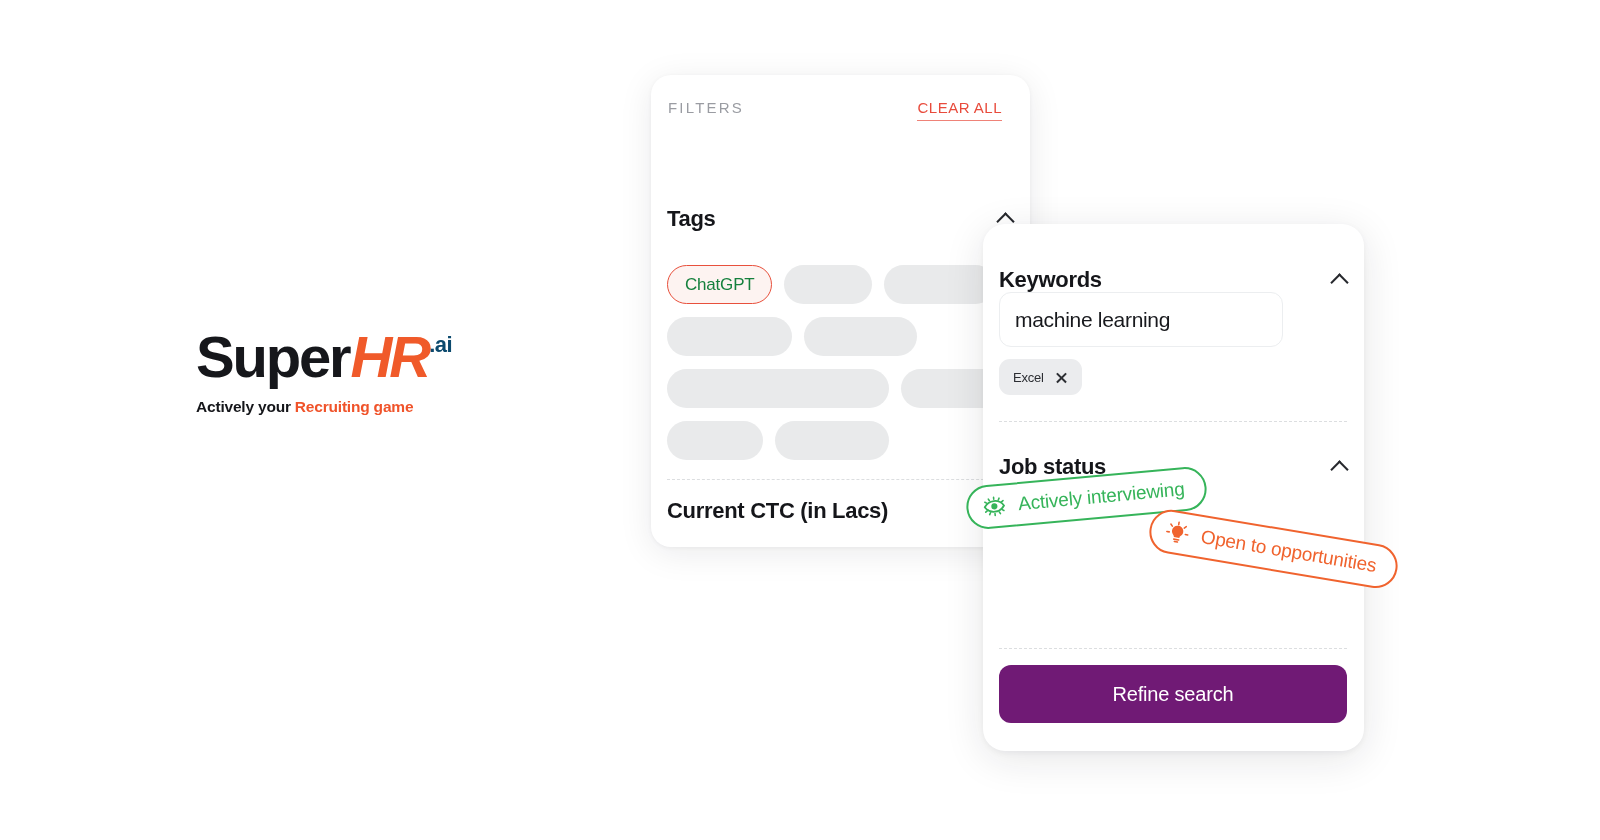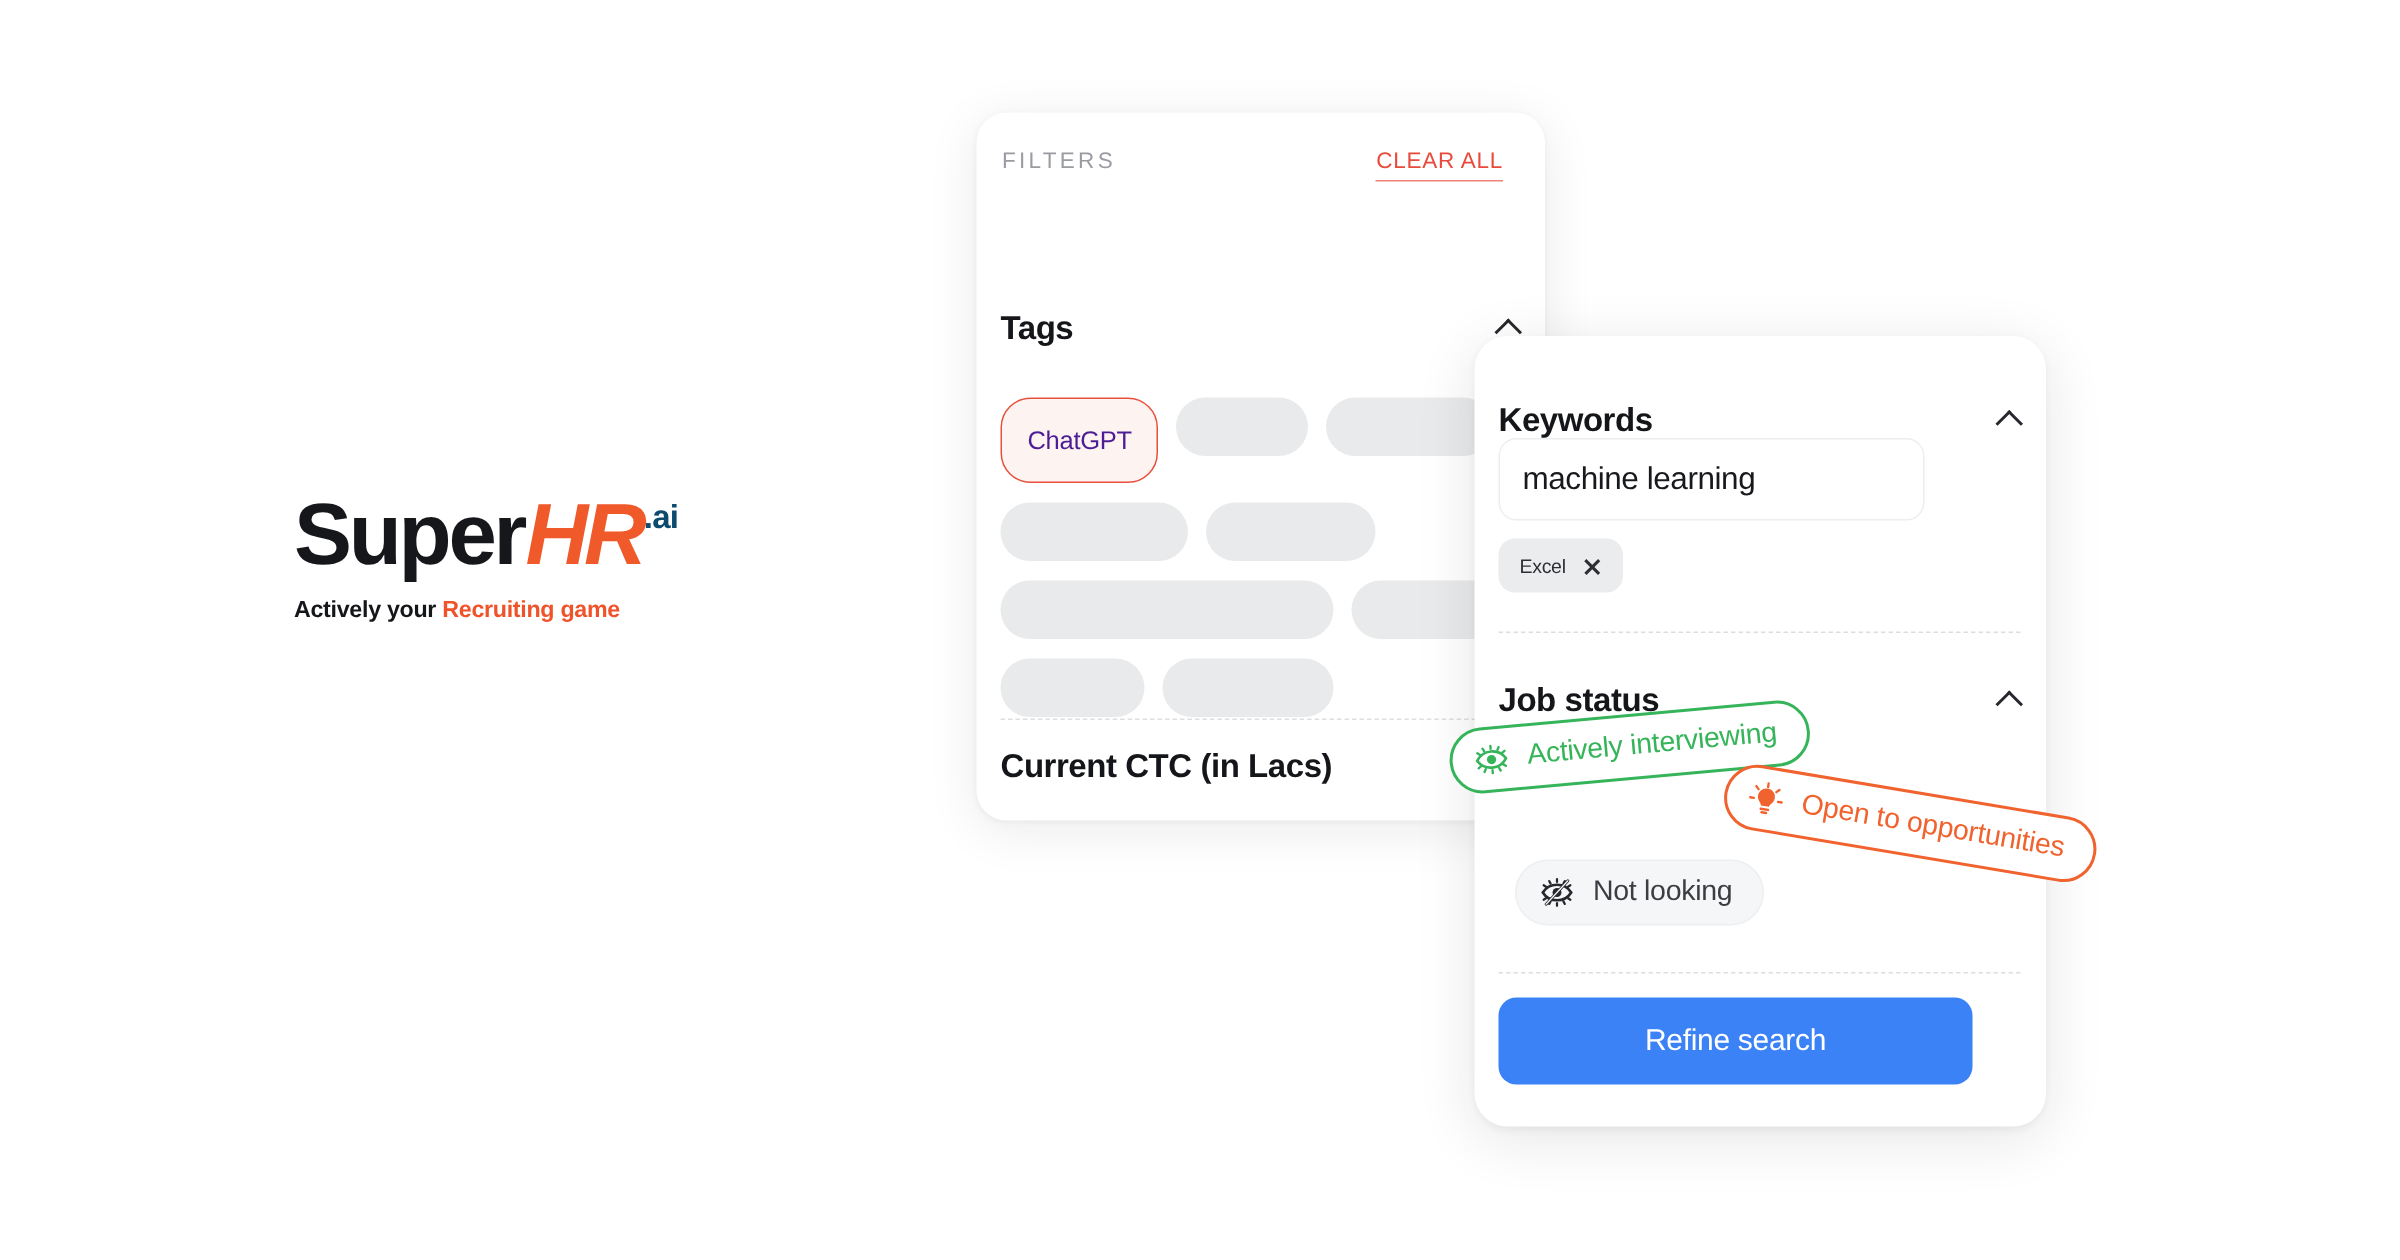--- a/index.html
+++ b/index.html
@@ -160,25 +160,25 @@
     display: flex;
     flex-wrap: wrap;
     gap: 13px 12px;
   }
   .chip-skel {
     height: 39px;
     border-radius: 20px;
     background: #e9eaeb;
   }
   .chip-real {
-    height: 57px;
+    height: 39px;
     border-radius: 20px;
     border: 1.6px solid #E8503C;
     background: #fdf3f1;
-    color: #4c1d95;
+    color: #15803d;
     font-size: 17px;
     display: flex;
     align-items: center;
     justify-content: center;
     padding: 0 17px;
     letter-spacing: -0.2px;
     cursor: pointer;
   }
 
   .divider-dashed {
@@ -250,23 +250,23 @@
 
   #div-2 { position: absolute; left: 16px; top: 197px; width: 348px; border-top: 1.6px dashed #dcdee0; }
   #js-row { top: 217px; }
 
   #div-3 { position: absolute; left: 16px; top: 424px; width: 348px; border-top: 1.6px dashed #dcdee0; }
 
   #refine-btn {
     position: absolute;
     left: 16px;
     top: 441px;
-    width: 316px;
+    width: 348px;
     height: 58px;
-    background: #3b82f6;
+    background: #701a75;
     border-radius: 12px;
     border: none;
     color: #ffffff;
     font-size: 20px;
     font-weight: 500;
     letter-spacing: -0.2px;
     font-family: "Liberation Sans", sans-serif;
     cursor: pointer;
   }
 
@@ -410,27 +410,14 @@
         <path d="M14 2.4v2.6M5.6 5.8l1.9 1.9M22.4 5.8l-1.9 1.9M2.6 14.4h2.6M22.8 14.4h2.6"></path>
       </g>
       <path d="M14 6.2c3.5 0 6.1 2.7 6.1 6 0 2.3-1.3 3.6-2.2 4.7-.6.8-.9 1.3-.9 2.1h-6c0-.8-.3-1.3-.9-2.1-.9-1.1-2.2-2.4-2.2-4.7 0-3.3 2.6-6 6.1-6z" fill="#F0632E"></path>
       <g stroke="#F0632E" stroke-width="1.7" stroke-linecap="round" fill="none">
         <path d="M11.3 21.3h5.4M12.3 23.7h3.4"></path>
       </g>
     </svg>
     <span>Open to opportunities</span>
   </div>
 
-  <div class="status-pill" id="pill-notlooking">
-    <svg class="pill-ico" viewBox="0 0 28 28">
-      <g stroke="#26282d" stroke-width="1.6" stroke-linecap="round" fill="none">
-        <path d="M14 4.4v2.0M8.4 5.8l1.0 1.8M19.6 5.8l-1.0 1.8M4.4 8.8l1.7 1.1M23.6 8.8l-1.7 1.1
-                 M14 23.6v-2.0M8.4 22.2l1.0-1.8M19.6 22.2l-1.0-1.8M4.4 19.2l1.7-1.1M23.6 19.2l-1.7-1.1"></path>
-      </g>
-      <path d="M3.8 14C6.1 10.3 9.9 8.4 14 8.4s7.9 1.9 10.2 5.6c-2.3 3.7-6.1 5.6-10.2 5.6S6.1 17.7 3.8 14z" fill="none" stroke="#26282d" stroke-width="1.9"></path>
-      <circle cx="14" cy="14" r="3.2" fill="#26282d"></circle>
-      <path d="M6.2 22.4L21.8 5.6" stroke="#26282d" stroke-width="2.1" stroke-linecap="round"></path>
-      <path d="M6.2 22.4L21.8 5.6" stroke="#f5f6f7" stroke-width="0.9" stroke-linecap="round"></path>
-    </svg>
-    <span>Not looking</span>
-  </div>
 
 </div>
 
 </body></html>

